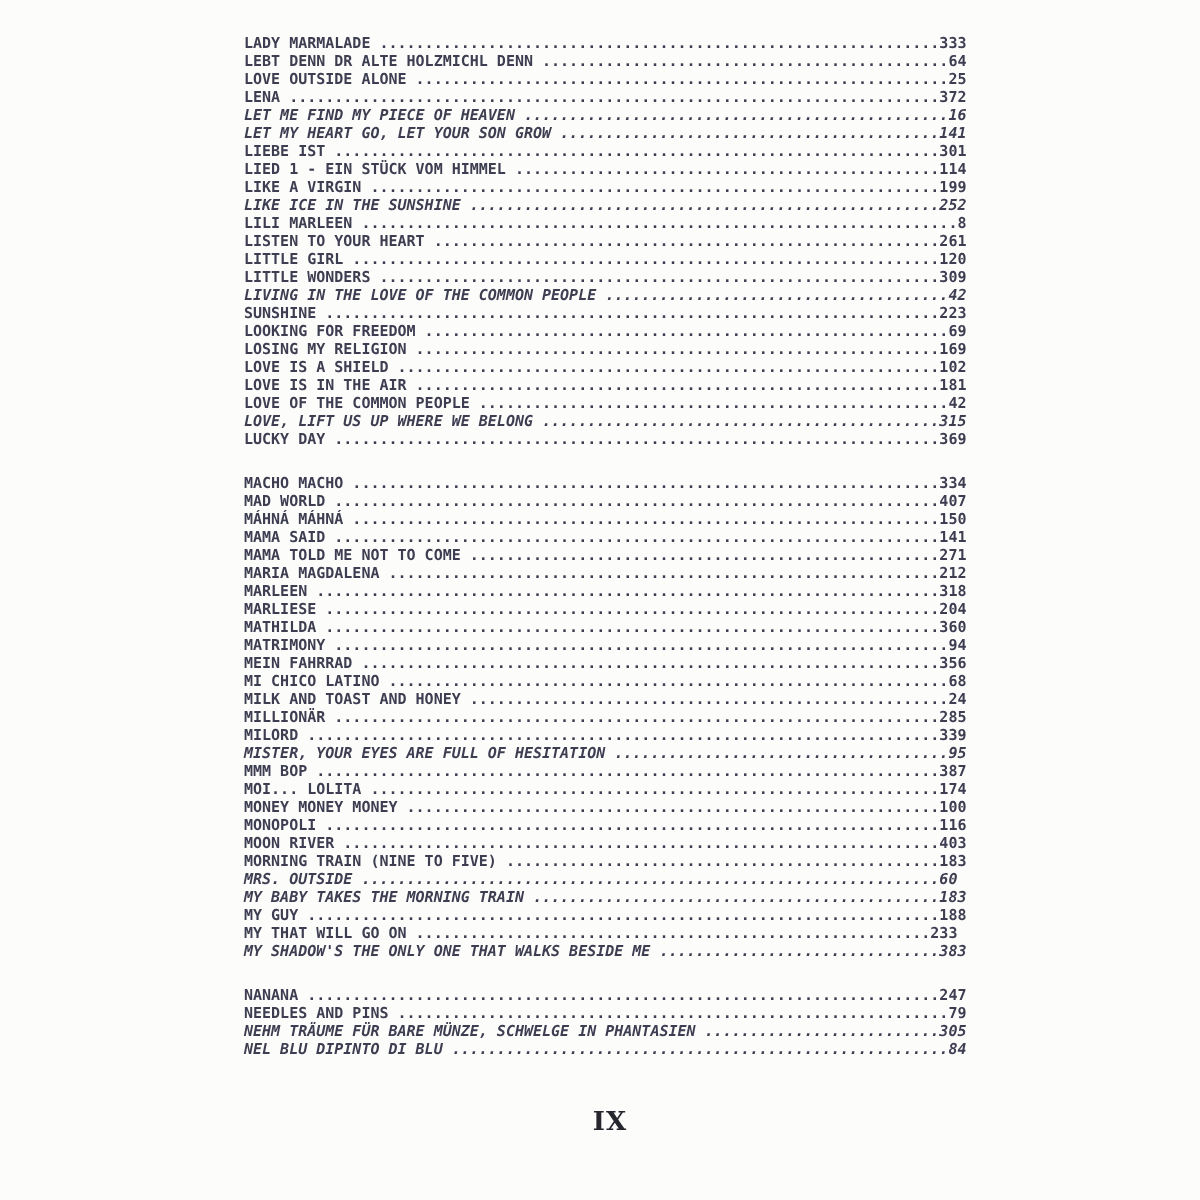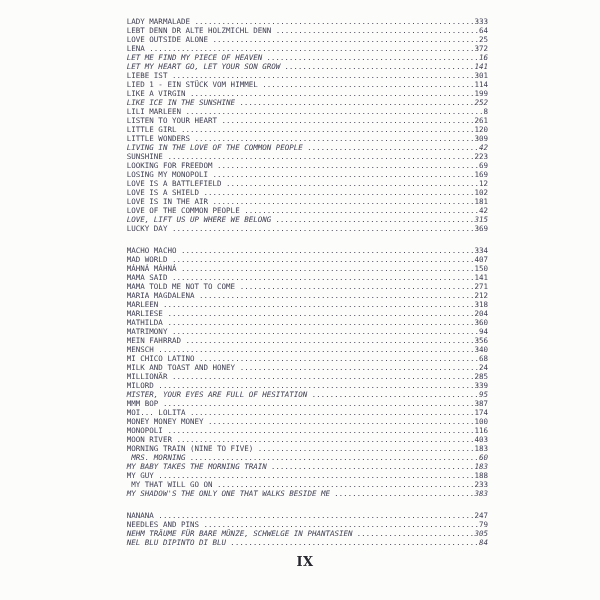--- a/index.html
+++ b/index.html
@@ -23,22 +23,21 @@
     font-family: "DejaVu Sans Mono", "Liberation Mono", monospace;
     font-size: 7.5px;
     line-height: 9px;
     letter-spacing: 0;
   }
   .section { margin: 0 0 13px 0; }
   .section:last-child { margin-bottom: 15px; }
   .line {
     white-space: pre;
     height: 9px;
-    font-weight: 400;
-    text-align: right;
+    font-weight: 700;
   }
   .line.italic { font-style: italic; }
   .page-number {
     position: absolute;
     top: 554px;
     left: 122px;
     width: 366px;
     text-align: center;
     font-family: "DejaVu Serif", "Liberation Serif", serif;
     font-weight: bold;
@@ -62,53 +61,51 @@
         <div class="line">LIED 1 - EIN STÜCK VOM HIMMEL ...............................................114</div>
         <div class="line">LIKE A VIRGIN ...............................................................199</div>
         <div class="line italic">LIKE ICE IN THE SUNSHINE ....................................................252</div>
         <div class="line">LILI MARLEEN ..................................................................8</div>
         <div class="line">LISTEN TO YOUR HEART ........................................................261</div>
         <div class="line">LITTLE GIRL .................................................................120</div>
         <div class="line">LITTLE WONDERS ..............................................................309</div>
         <div class="line italic">LIVING IN THE LOVE OF THE COMMON PEOPLE ......................................42</div>
         <div class="line">SUNSHINE ....................................................................223</div>
         <div class="line">LOOKING FOR FREEDOM ..........................................................69</div>
-        <div class="line">LOSING MY MONOPOLI ..........................................................169</div>
-        <div class="line">LOVE IS A BATTLEFIELD ........................................................12</div>
+        <div class="line">LOSING MY RELIGION ..........................................................169</div>
         <div class="line">LOVE IS A SHIELD ............................................................102</div>
         <div class="line">LOVE IS IN THE AIR ..........................................................181</div>
         <div class="line">LOVE OF THE COMMON PEOPLE ....................................................42</div>
         <div class="line italic">LOVE, LIFT US UP WHERE WE BELONG ............................................315</div>
         <div class="line">LUCKY DAY ...................................................................369</div>
       </div>
       <div class="section">
         <div class="line">MACHO MACHO .................................................................334</div>
         <div class="line">MAD WORLD ...................................................................407</div>
         <div class="line">MÁHNÁ MÁHNÁ .................................................................150</div>
         <div class="line">MAMA SAID ...................................................................141</div>
         <div class="line">MAMA TOLD ME NOT TO COME ....................................................271</div>
         <div class="line">MARIA MAGDALENA .............................................................212</div>
         <div class="line">MARLEEN .....................................................................318</div>
         <div class="line">MARLIESE ....................................................................204</div>
         <div class="line">MATHILDA ....................................................................360</div>
         <div class="line">MATRIMONY ....................................................................94</div>
         <div class="line">MEIN FAHRRAD ................................................................356</div>
-        <div class="line">MENSCH ......................................................................340</div>
         <div class="line">MI CHICO LATINO ..............................................................68</div>
         <div class="line">MILK AND TOAST AND HONEY .....................................................24</div>
         <div class="line">MILLIONÄR ...................................................................285</div>
         <div class="line">MILORD ......................................................................339</div>
         <div class="line italic">MISTER, YOUR EYES ARE FULL OF HESITATION .....................................95</div>
         <div class="line">MMM BOP .....................................................................387</div>
         <div class="line">MOI... LOLITA ...............................................................174</div>
         <div class="line">MONEY MONEY MONEY ...........................................................100</div>
         <div class="line">MONOPOLI ....................................................................116</div>
         <div class="line">MOON RIVER ..................................................................403</div>
         <div class="line">MORNING TRAIN (NINE TO FIVE) ................................................183</div>
-        <div class="line italic">MRS. MORNING ................................................................60</div>
+        <div class="line italic">MRS. OUTSIDE ................................................................60</div>
         <div class="line italic">MY BABY TAKES THE MORNING TRAIN .............................................183</div>
         <div class="line">MY GUY ......................................................................188</div>
         <div class="line">MY THAT WILL GO ON .........................................................233</div>
         <div class="line italic">MY SHADOW'S THE ONLY ONE THAT WALKS BESIDE ME ...............................383</div>
       </div>
       <div class="section">
         <div class="line">NANANA ......................................................................247</div>
         <div class="line">NEEDLES AND PINS .............................................................79</div>
         <div class="line italic">NEHM TRÄUME FÜR BARE MÜNZE, SCHWELGE IN PHANTASIEN ..........................305</div>
         <div class="line italic">NEL BLU DIPINTO DI BLU .......................................................84</div>

